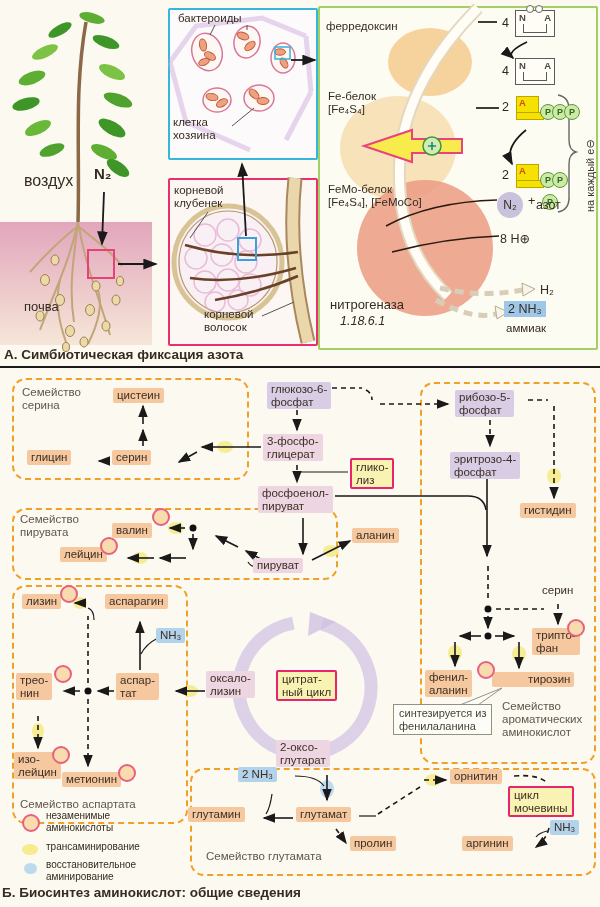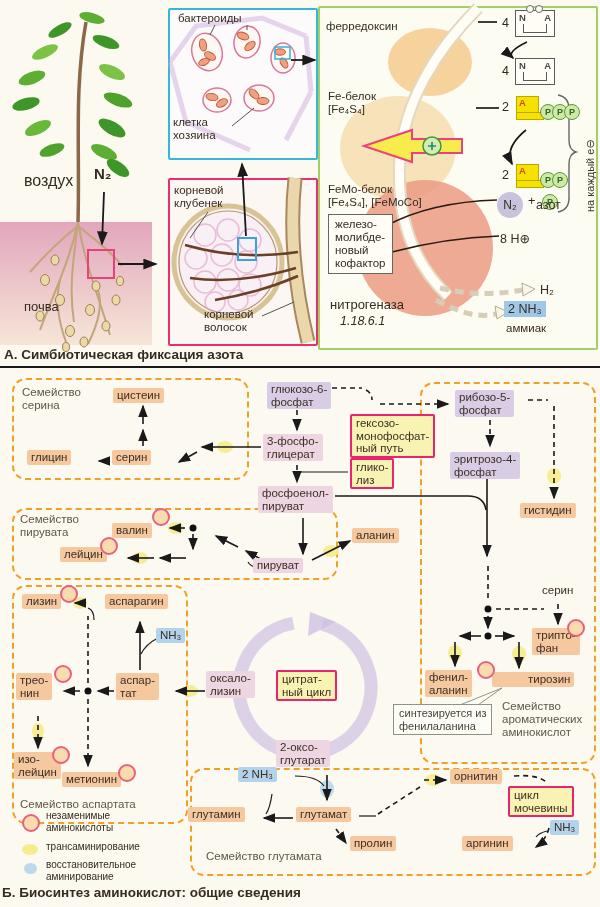--- a/index.html
+++ b/index.html
@@ -219,24 +219,20 @@
     <div class="lbl" style="left:174px;top:184px;">корневой
 клубенек</div>
     <div class="lbl" style="left:204px;top:308px;">корневой
 волосок</div>
 
     <div class="lbl" style="left:326px;top:20px;">ферредоксин</div>
     <div class="lbl" style="left:328px;top:90px;">Fe-белок</div>
     <div class="lbl" style="left:328px;top:103px;">[Fe₄S₄]</div>
     <div class="lbl" style="left:328px;top:183px;">FeMo-белок</div>
     <div class="lbl" style="left:328px;top:196px;">[Fe₄S₄], [FeMoCo]</div>
-    <div class="lbl" style="left:328px;top:214px;border:1px solid #666;background:#fffdf6;padding:3px 6px;">железо-
-молибде-
-новый
-кофактор</div>
     <div class="lbl" style="left:330px;top:298px;font-size:13px;">нитрогеназа</div>
     <div class="lbl" style="left:340px;top:314px;font-style:italic;font-size:12.5px;">1.18.6.1</div>
 
     <div class="coeff" style="left:502px;top:16px;">4</div>
     <div class="nad" style="left:515px;top:10px;">
       <i class="bump" style="left:10px;"></i>
         <i class="bump" style="left:19px;"></i>
       <b class="nN">N</b>
         <b class="nA">A</b>
     </div>
@@ -398,23 +394,20 @@
 ароматических
 аминокислот</div>
     <div class="family-label" style="left:206px;top:480px;">Семейство глутамата</div>
 
     <div class="node aa" style="left:113px;top:18px;">цистеин</div>
     <div class="node aa" style="left:27px;top:80px;">глицин</div>
     <div class="node aa" style="left:112px;top:80px;">серин</div>
 
     <div class="node met" style="left:267px;top:12px;">глюкозо-6-
 фосфат</div>
-    <div class="node path-box" style="left:350px;top:44px;">гексозо-
-монофосфат-
-ный путь</div>
     <div class="node met2" style="left:263px;top:64px;">3-фосфо-
 глицерат</div>
     <div class="node path-box" style="left:350px;top:88px;">глико-
 лиз</div>
     <div class="node met2" style="left:258px;top:116px;">фосфоенол-
 пируват</div>
     <div class="node met" style="left:455px;top:20px;">рибозо-5-
 фосфат</div>
     <div class="node met" style="left:450px;top:82px;">эритрозо-4-
 фосфат</div>

